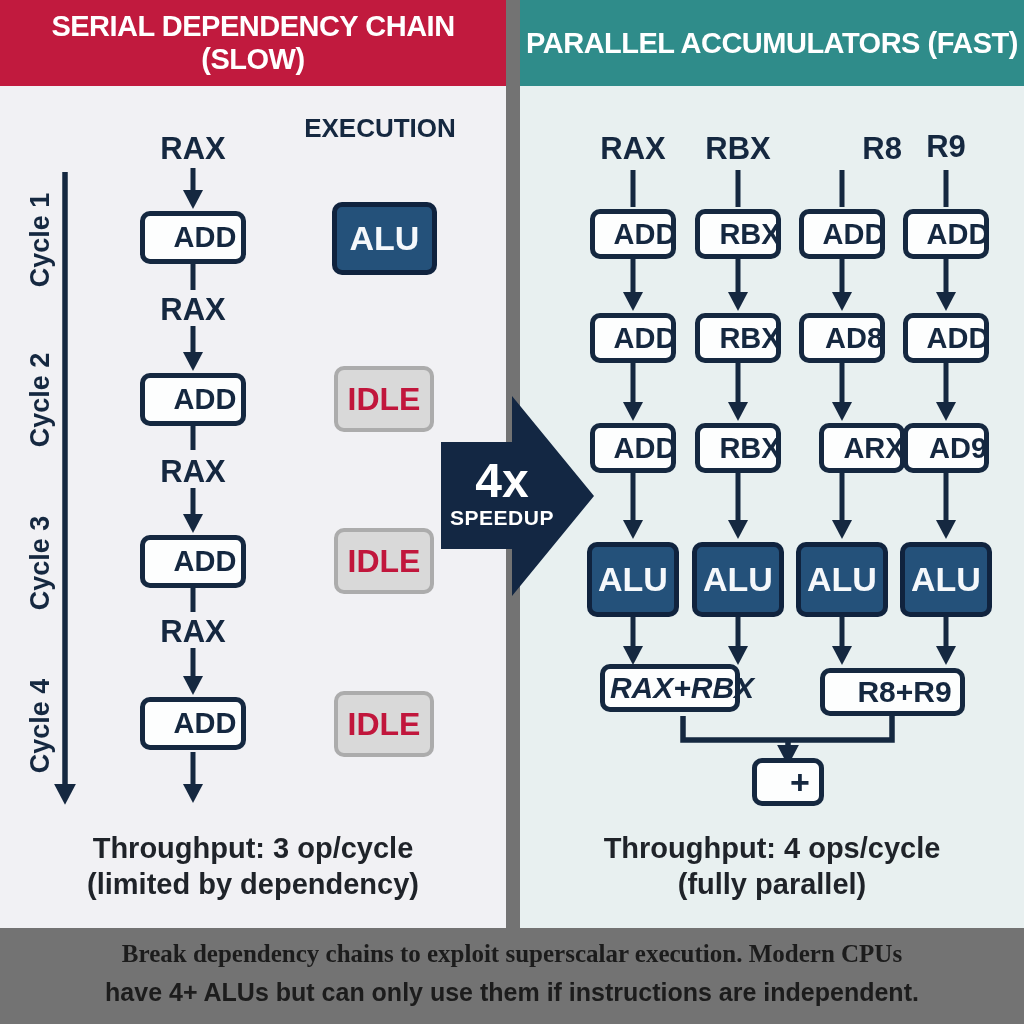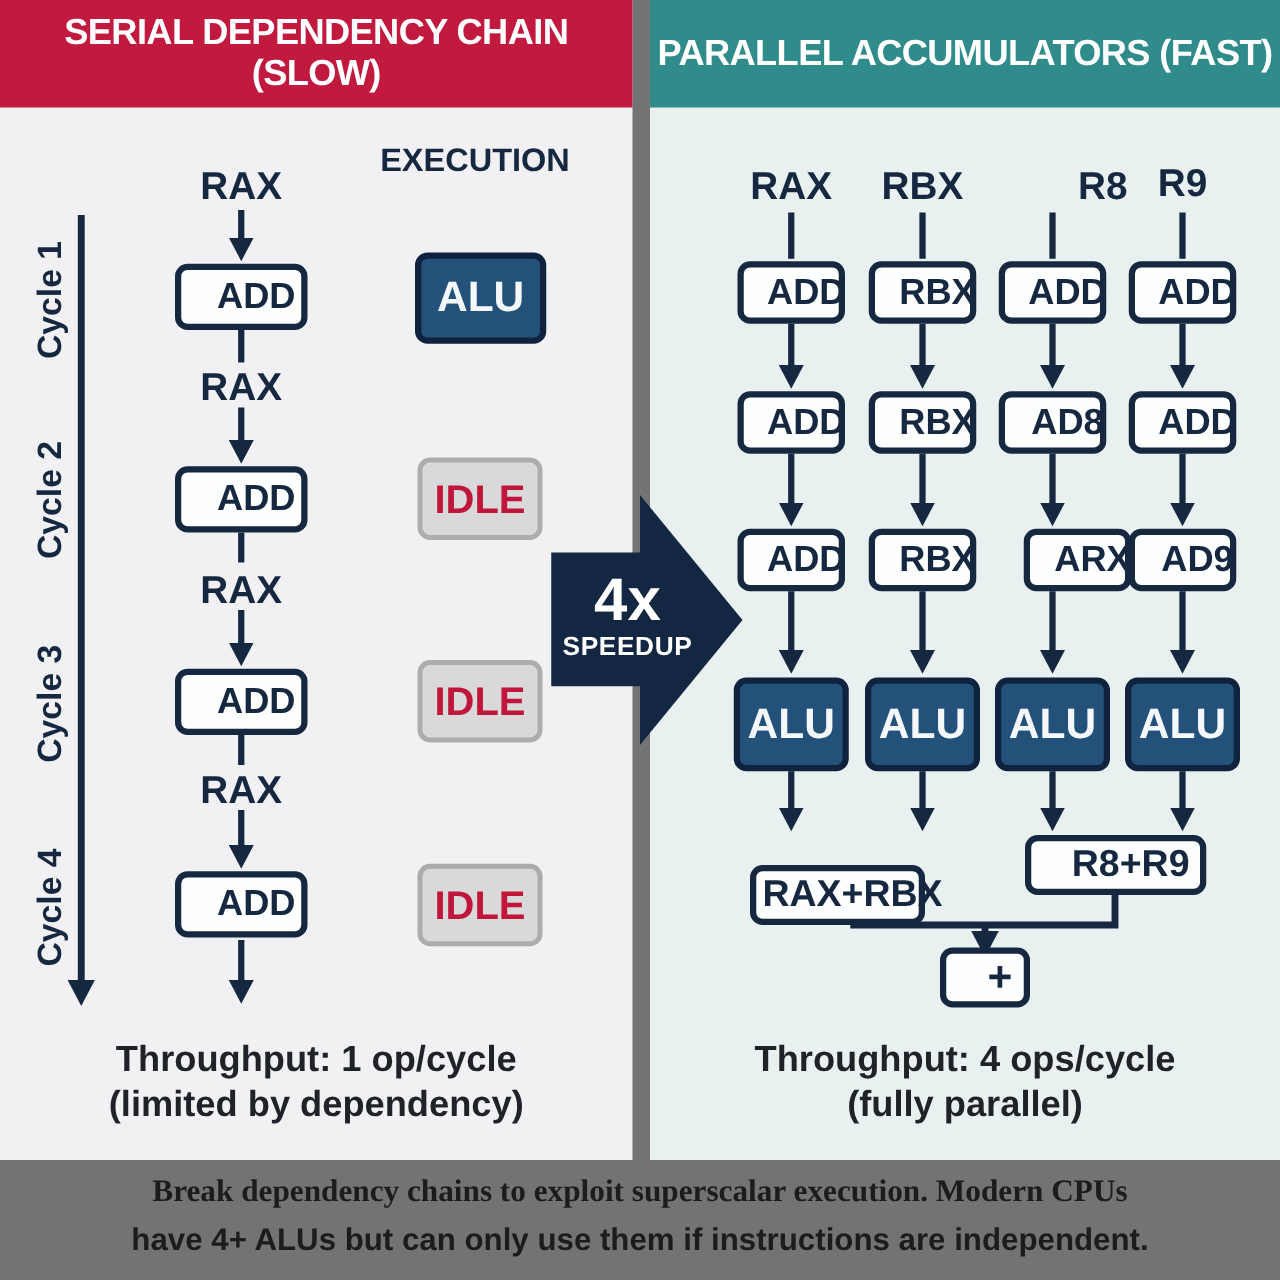--- a/index.html
+++ b/index.html
@@ -114,21 +114,21 @@
   <div class="abs box" style="left:140px;top:697px;width:106px;height:53px;">ADD</div>
 
   <div class="abs exec-unit" style="left:295px;top:113px;width:170px;">
     <span style="display:block;">EXECUTION</span>
   </div>
   <div class="abs alu" style="left:332px;top:202px;width:105px;height:73px;">ALU</div>
   <div class="abs idle" style="left:334px;top:366px;width:100px;height:66px;">IDLE</div>
   <div class="abs idle" style="left:334px;top:528px;width:100px;height:66px;">IDLE</div>
   <div class="abs idle" style="left:334px;top:691px;width:100px;height:66px;">IDLE</div>
 
-  <div class="abs throughput" style="left:28px;top:832px;width:450px;">Throughput: 1 op/cycle</div>
+  <div class="abs throughput" style="left:28px;top:832px;width:450px;">Throughput: 3 op/cycle</div>
   <div class="abs throughput" style="left:28px;top:868px;width:450px;">(limited by dependency)</div>
 
   <div class="abs speedup-big" style="left:438px;top:453px;width:128px;">4x</div>
   <div class="abs speedup-small" style="left:438px;top:506px;width:128px;">SPEEDUP</div>
 
   <div class="abs reg-label" style="left:573px;top:131px;width:120px;">RAX</div>
   <div class="abs reg-label" style="left:678px;top:131px;width:120px;">RBX</div>
   <div class="abs reg-label" style="left:782px;top:131px;width:120px;text-align:right;">R8</div>
   <div class="abs reg-label" style="left:886px;top:129px;width:120px;">R9</div>
 
@@ -145,21 +145,21 @@
   <div class="abs box" style="left:590px;top:423px;width:86px;height:50px;">ADD</div>
   <div class="abs box" style="left:695px;top:423px;width:86px;height:50px;">RBX</div>
   <div class="abs box" style="left:799px;top:423px;width:86px;height:50px;margin-left:20px;">ARX</div>
   <div class="abs box" style="left:903px;top:423px;width:86px;height:50px;">AD9</div>
 
   <div class="abs alu" style="left:587px;top:542px;width:92px;height:75px;">ALU</div>
   <div class="abs alu" style="left:692px;top:542px;width:92px;height:75px;">ALU</div>
   <div class="abs alu" style="left:796px;top:542px;width:92px;height:75px;">ALU</div>
   <div class="abs alu" style="left:900px;top:542px;width:92px;height:75px;">ALU</div>
 
-  <div class="abs box" style="left:600px;top:692px;width:140px;height:48px;font-size:30px;">RAX+RBX</div>
+  <div class="abs box" style="left:600px;top:664px;width:140px;height:48px;font-size:30px;font-style:italic;">RAX+RBX</div>
   <div class="abs box" style="left:820px;top:668px;width:145px;height:48px;font-size:30px;">R8+R9</div>
   <div class="abs box" style="left:752px;top:758px;width:72px;height:48px;font-size:34px;">+</div>
 
   <div class="abs throughput" style="left:550px;top:832px;width:444px;">Throughput: 4 ops/cycle</div>
   <div class="abs throughput" style="left:550px;top:868px;width:444px;">(fully parallel)</div>
 
   <div class="abs caption" style="left:0;top:940px;font-family:Liberation Serif, serif;">Break dependency chains to exploit superscalar execution. Modern CPUs</div>
   <div class="abs caption" style="left:0;top:978px;">have 4+ ALUs but can only use them if instructions are independent.</div>
 
 </div>

